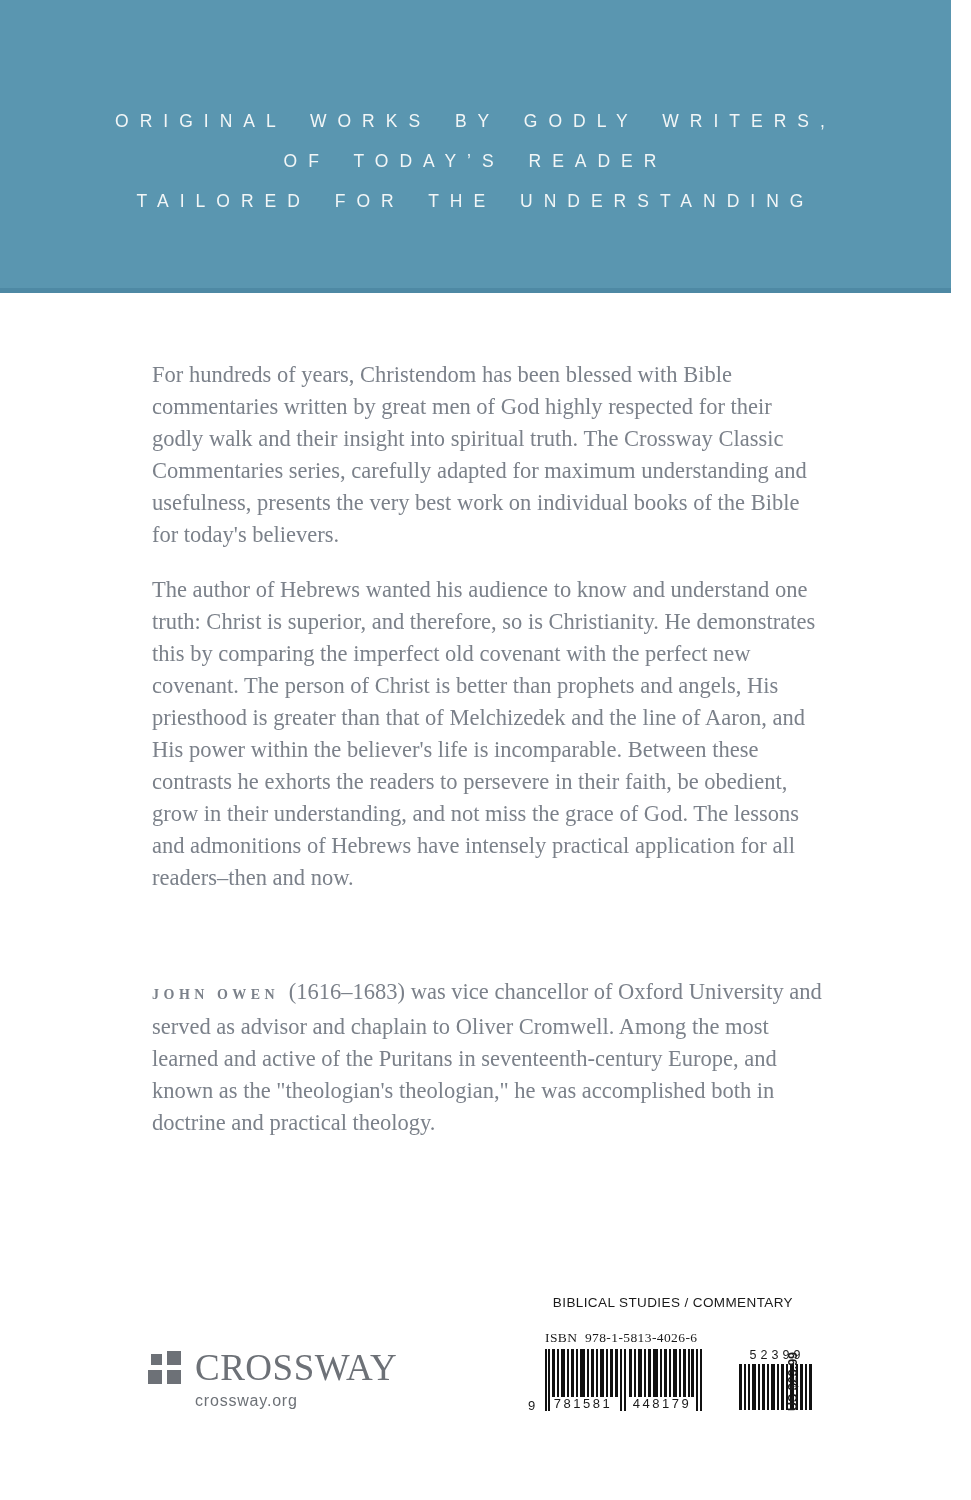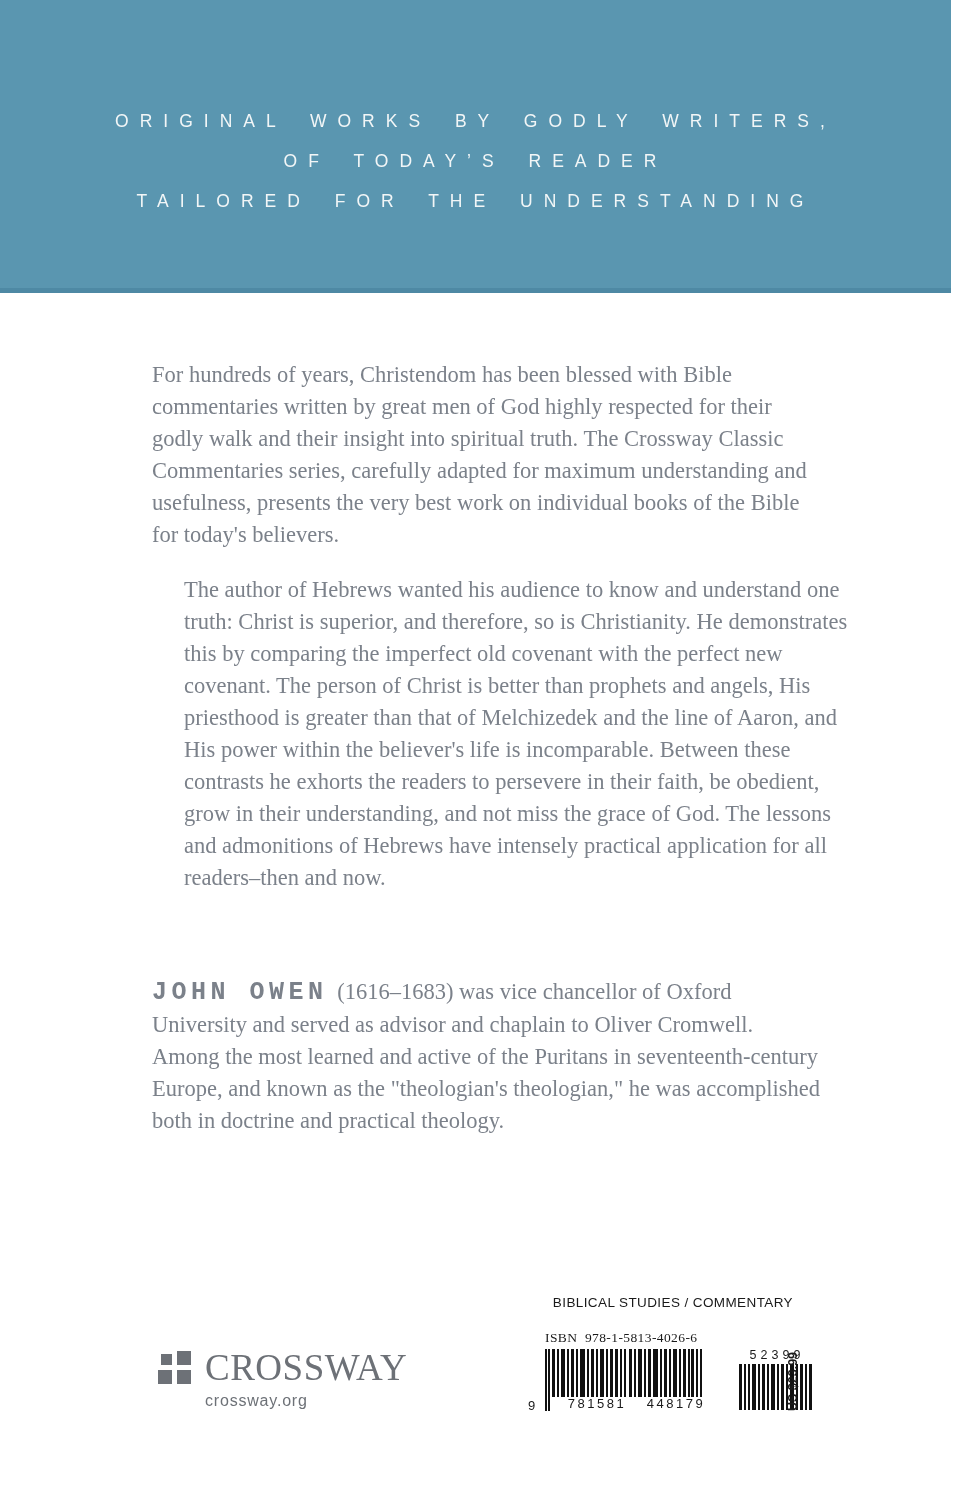--- a/index.html
+++ b/index.html
@@ -40,44 +40,44 @@
   .para {
     position: absolute;
     left: 152px;
     width: 672px;
     margin: 0;
     font-size: 22.5px;
     line-height: 32px;
     color: var(--body-text, #7b818a);
   }
   .para-1 { top: 359px; }
-  .para-2 { top: 574px; margin-left: 32px; }
+  .para-2 { top: 574px; }
   .para-3 { top: 976px; }
   .author-name {
-    font-family: Liberation Mono, monospace;
+    font-family: Liberation Serif, serif;
     font-weight: bold;
-    font-size: 25px;
+    font-size: 14px;
     letter-spacing: 4.5px;
     color: var(--body-text, #7b818a);
     margin-right: 4px;
   }
 
   
   .category {
     position: absolute;
     top: 1295px;
     right: 158px;
     font-family: "Liberation Sans", sans-serif;
     font-size: 13.5px;
     letter-spacing: 0.4px;
     color: var(--ink, #1a1a1a);
   }
 
   
-  .publisher { position: absolute; left: 158px; top: 1351px; color: var(--logo-gray, #6d7177); }
+  .publisher { position: absolute; left: 148px; top: 1351px; color: var(--logo-gray, #6d7177); }
   .logo-row { display: flex; align-items: center; }
   .logo-mark { position: relative; width: 33px; height: 33px; margin-right: 14px; }
   .sq { position: absolute; background: var(--logo-gray, #6d7177); }
   .sq-tl { left: 3px;  top: 3px;  width: 11px; height: 11px; }
   .sq-tr { left: 19px; top: 0;    width: 14px; height: 14px; }
   .sq-bl { left: 0;    top: 19px; width: 14px; height: 14px; }
   .sq-br { left: 19px; top: 19px; width: 14px; height: 14px; }
   .logo-word {
     font-family: "Liberation Serif", serif;
     font-size: 37px;
@@ -113,21 +113,20 @@
   .barcode-main { position: absolute; left: 17px; top: 0; width: 157px; height: 62px; }
   .barcode-main svg, .supp-bars svg { display: block; }
   .barcode-digits span {
     position: absolute; bottom: 0; height: 14px;
     background: #ffffff;
     font-family: "Liberation Sans", sans-serif;
     font-size: 13px; line-height: 14px;
     letter-spacing: 2.5px;
     text-align: center;
     color: var(--ink, #1a1a1a);
-    padding-left: 14px;
   }
   .digits-left  { left: 6px;  width: 64px; }
   .digits-right { left: 86px; width: 62px; }
   .barcode-supp { position: absolute; left: 171px; top: 0; width: 76px; height: 62px; margin-left: 40px; }
   .supp-digits {
     position: absolute; top: 0; left: 0; width: 100%;
     font-family: "Liberation Sans", sans-serif;
     font-size: 12.5px; line-height: 13px;
     letter-spacing: 4px;
     text-align: center;

